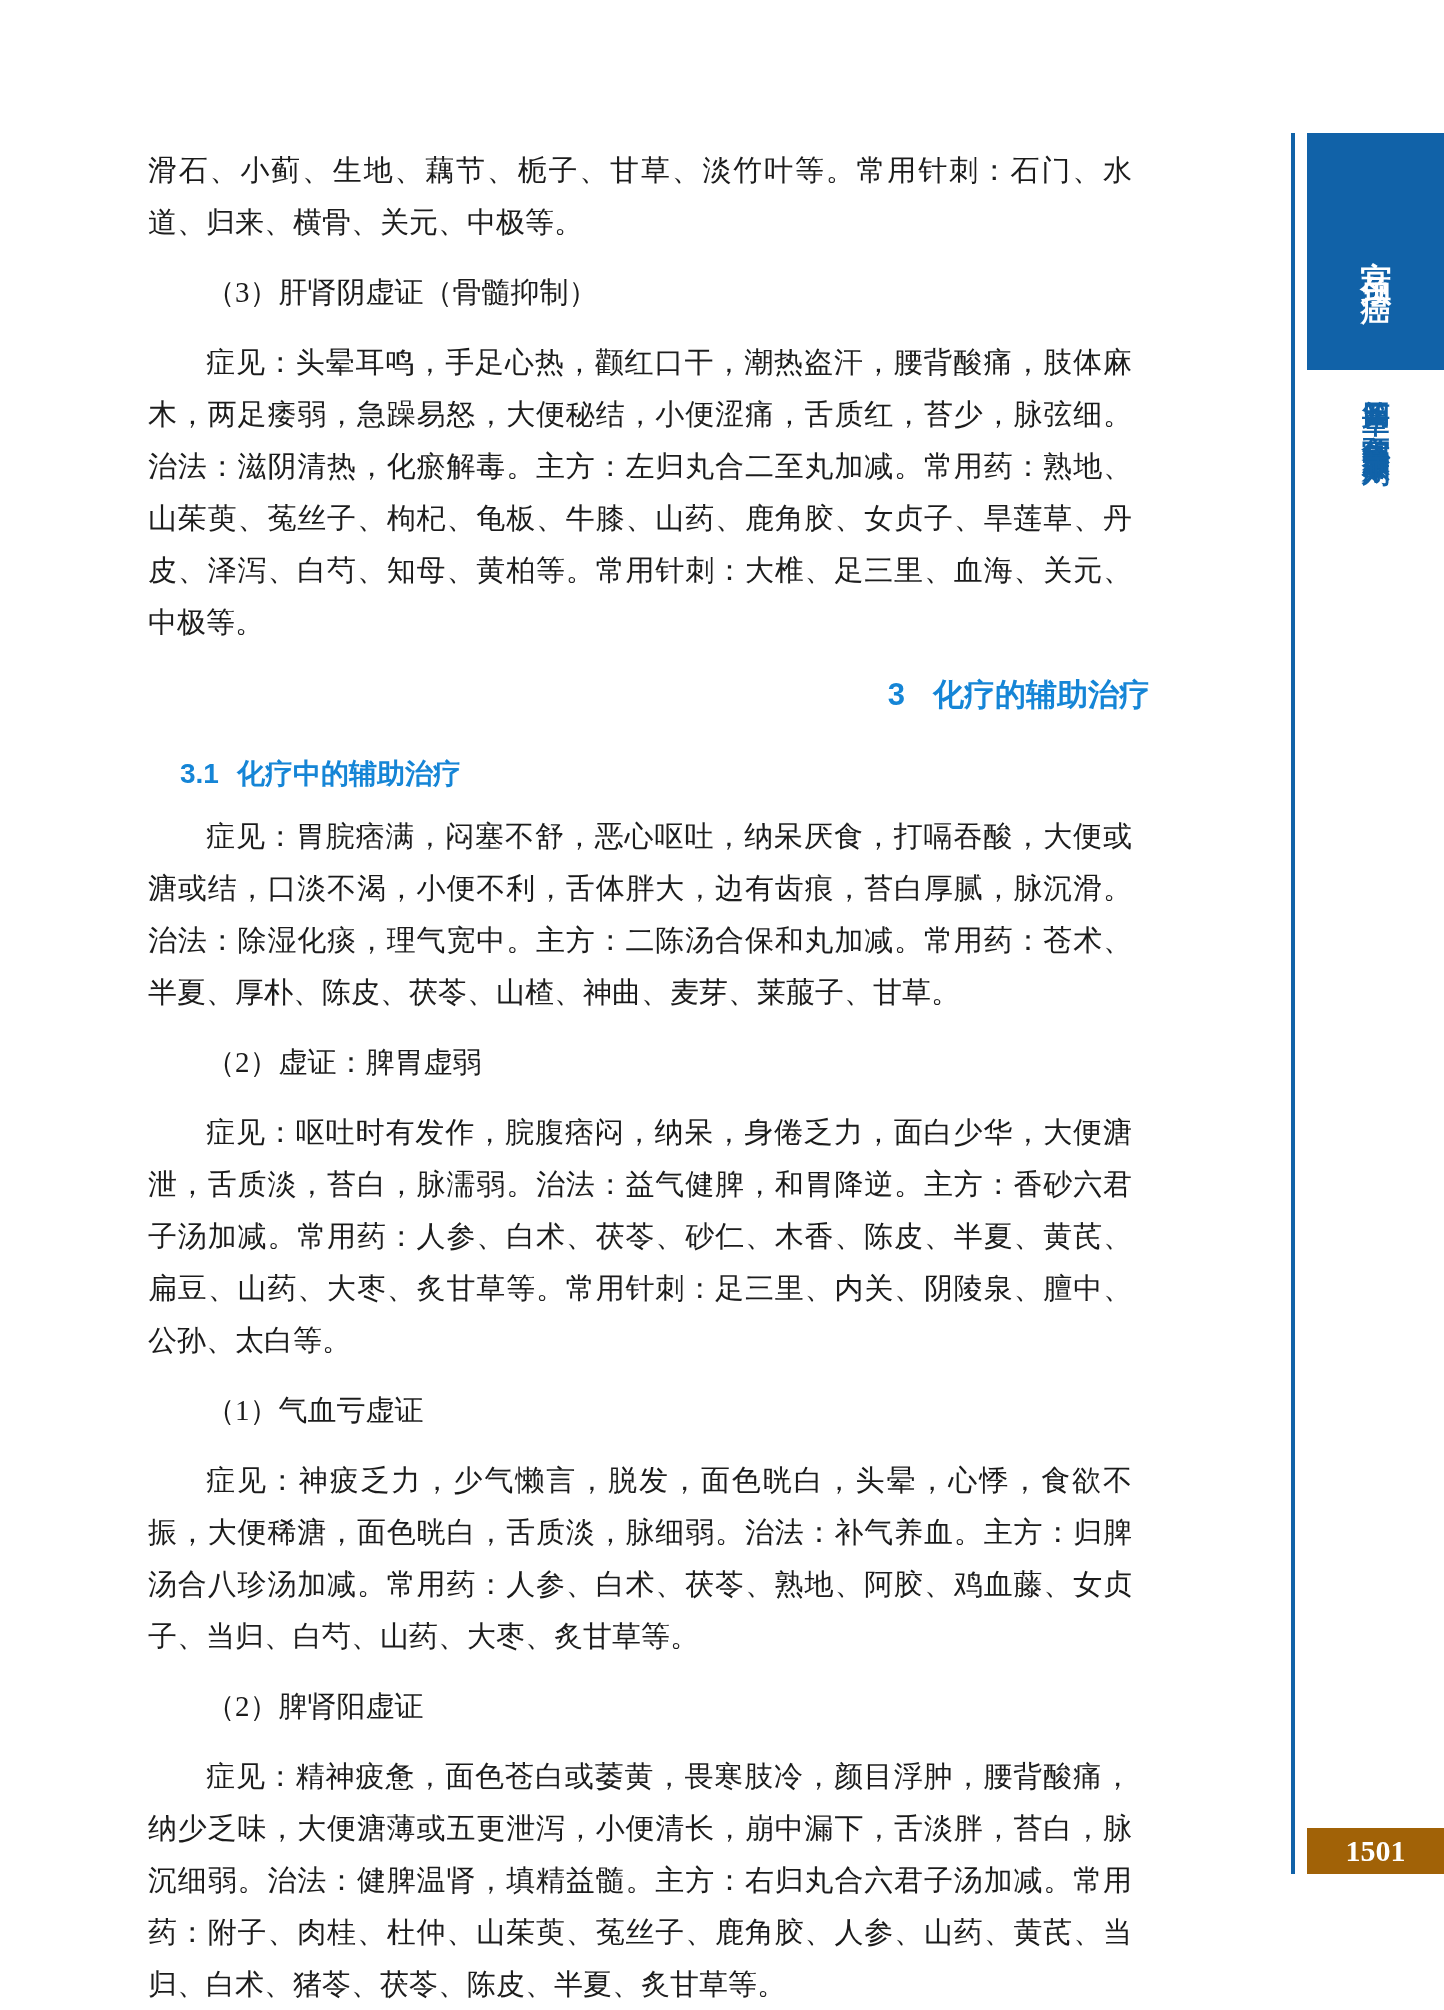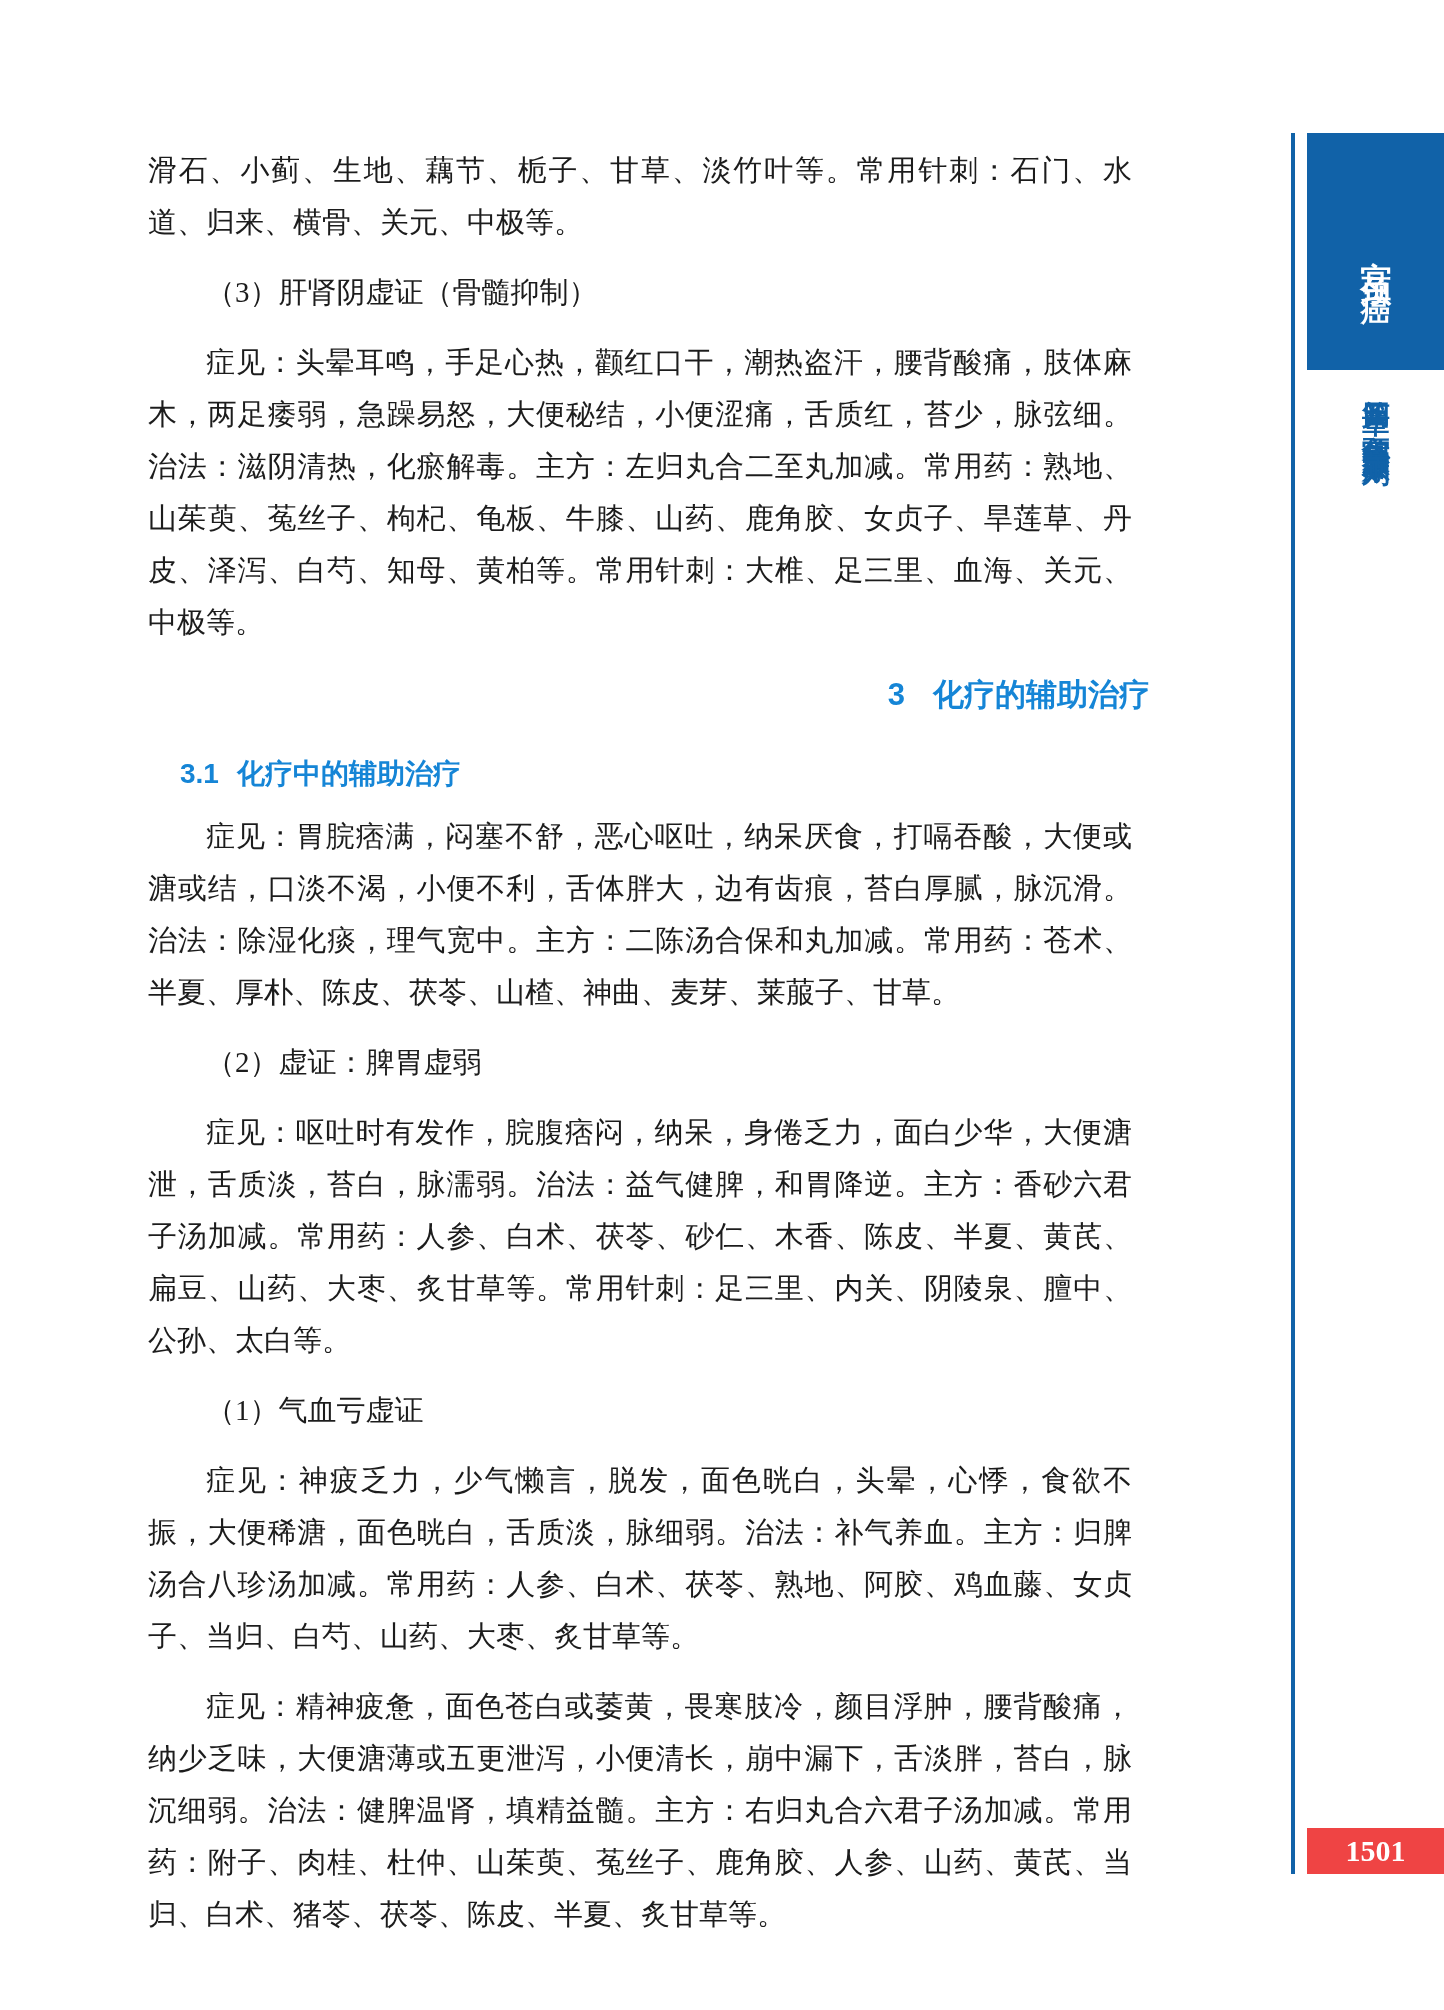--- a/index.html
+++ b/index.html
@@ -49,21 +49,21 @@
   .chapter-vert{
     position:absolute;left:1307px;top:378px;width:137px;
     display:flex;flex-direction:column;align-items:center;gap:26px;
   }
   .chapter-vert span{
     writing-mode:vertical-rl;color:#1162a8;font-weight:bold;
     font-size:28px;letter-spacing:3px;
   }
   .page-num-box{
     position:absolute;left:1307px;top:1828px;width:137px;height:46px;
-    background:#ef4444;display:flex;align-items:center;justify-content:center;
+    background:#a16207;display:flex;align-items:center;justify-content:center;
   }
   .page-num-box span{
     color:#ffffff;font-weight:bold;font-size:30px;
     font-family:"Liberation Serif","DejaVu Serif",serif;
   }
 </style>
 </head>
 <body>
 
 <div class="page">
@@ -77,20 +77,21 @@
 
     <h3 class="subsec"><span class="num">3.1</span><span>化疗中的辅助治疗</span></h3>
 
     <p>症见：胃脘痞满，闷塞不舒，恶心呕吐，纳呆厌食，打嗝吞酸，大便或溏或结，口淡不渴，小便不利，舌体胖大，边有齿痕，苔白厚腻，脉沉滑。治法：除湿化痰，理气宽中。主方：二陈汤合保和丸加减。常用药：苍术、半夏、厚朴、陈皮、茯苓、山楂、神曲、麦芽、莱菔子、甘草。</p>
     <p>（2）虚证：脾胃虚弱</p>
     <p>症见：呕吐时有发作，脘腹痞闷，纳呆，身倦乏力，面白少华，大便溏泄，舌质淡，苔白，脉濡弱。治法：益气健脾，和胃降逆。主方：香砂六君子汤加减。常用药：人参、白术、茯苓、砂仁、木香、陈皮、半夏、黄芪、扁豆、山药、大枣、炙甘草等。常用针刺：足三里、内关、阴陵泉、膻中、公孙、太白等。</p>
 
 
     <p>（1）气血亏虚证</p>
     <p>症见：神疲乏力，少气懒言，脱发，面色晄白，头晕，心悸，食欲不振，大便稀溏，面色晄白，舌质淡，脉细弱。治法：补气养血。主方：归脾汤合八珍汤加减。常用药：人参、白术、茯苓、熟地、阿胶、鸡血藤、女贞子、当归、白芍、山药、大枣、炙甘草等。</p>
+    <p>（2）脾肾阳虚证</p>
     <p>症见：精神疲惫，面色苍白或萎黄，畏寒肢冷，颜目浮肿，腰背酸痛，纳少乏味，大便溏薄或五更泄泻，小便清长，崩中漏下，舌淡胖，苔白，脉沉细弱。治法：健脾温肾，填精益髓。主方：右归丸合六君子汤加减。常用药：附子、肉桂、杜仲、山茱萸、菟丝子、鹿角胶、人参、山药、黄芪、当归、白术、猪苓、茯苓、陈皮、半夏、炙甘草等。</p>
   </main>
 
   <div class="side-rule"></div>
 
   <div class="tab-box">
     <span class="tab-text">宫颈癌</span>
   </div>
 
   <div class="chapter-vert">

